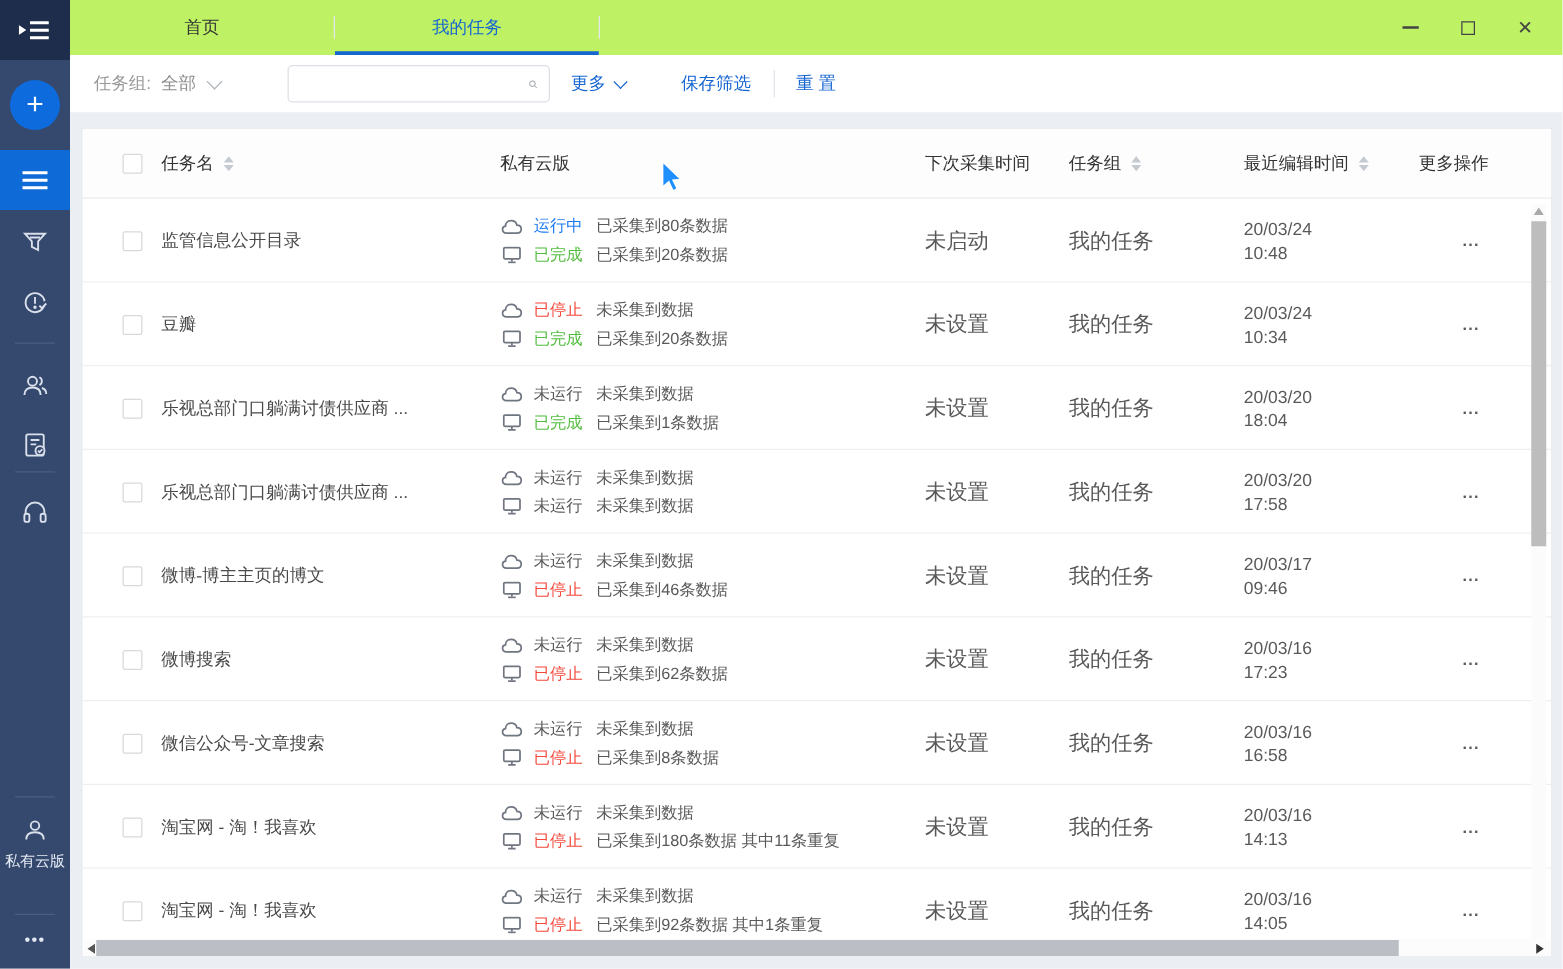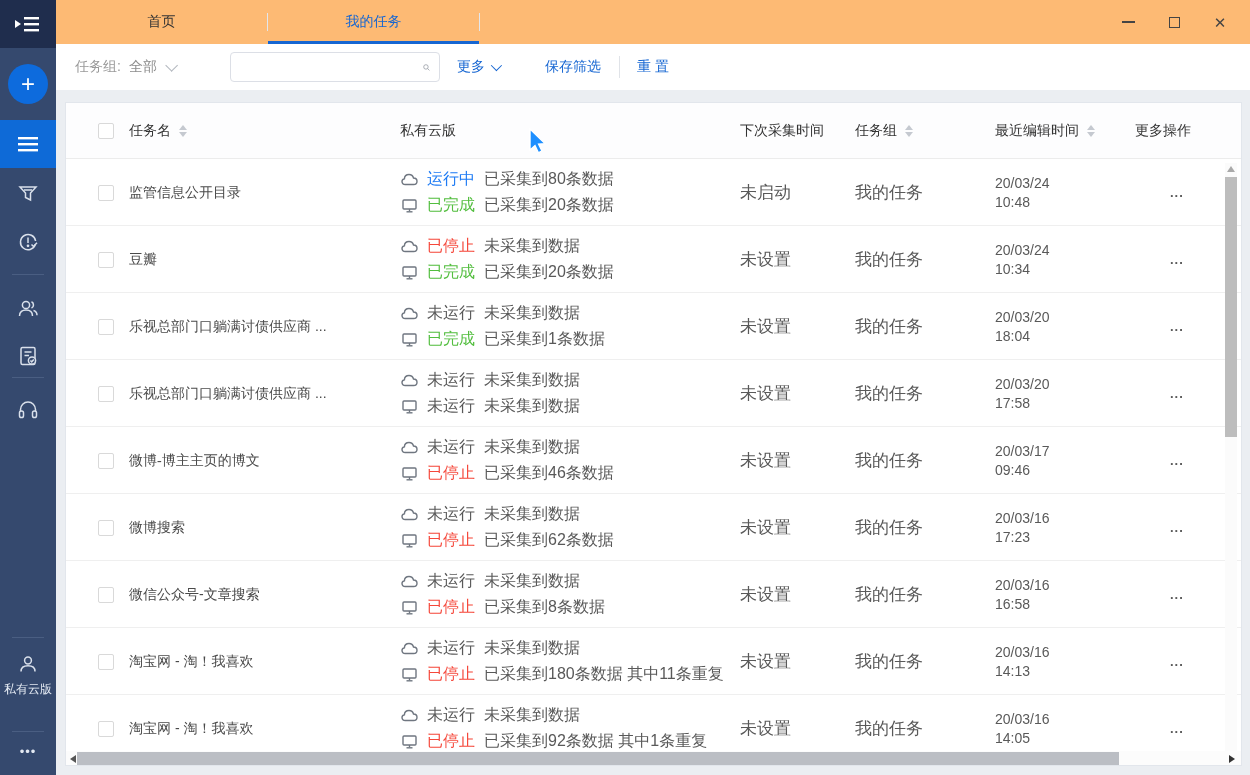--- a/index.html
+++ b/index.html
@@ -14,21 +14,21 @@
   .side-item.active { background:#0E6AD7; }
   .side-divider { position:absolute; left:12px; width:32px; height:1px; background:#4A5E82; }
   .side-label { position:absolute; left:0; width:56px; text-align:center; color:#E3E9F2; font-size:12px; }
   .side-dots { position:absolute; left:0; width:56px; text-align:center; color:#E3E9F2; font-size:13px; letter-spacing:1px; cursor:pointer; }
   .sicon { display:block; }
 
   
   .main { position:absolute; left:56px; top:0; width:1194px; height:775px; }
 
   
-  .topbar { position:absolute; left:0; top:0; width:1194px; height:44px; background:#fdba74; display:flex; }
+  .topbar { position:absolute; left:0; top:0; width:1194px; height:44px; background:#bef264; display:flex; }
   .tab { width:211px; height:44px; display:flex; align-items:center; justify-content:center; font-size:14px; color:#333; cursor:pointer; position:relative; }
   .tab.active { color:#1666D2; }
   .tab.active::after { content:""; position:absolute; left:0; bottom:0; width:100%; height:3px; background:#1666D2; }
   .tab-sep { width:1px; height:18px; background:#E3E6EB; align-self:center; }
   .win-controls { position:absolute; right:22px; top:0; height:44px; display:flex; align-items:center; gap:30px; }
   .win-btn { width:16px; height:16px; display:flex; align-items:center; justify-content:center; cursor:pointer; }
   .ico-min { width:13px; height:2px; background:#444; }
   .ico-max { width:11px; height:11px; border:1.5px solid #444; }
   .ico-close { font-size:15px; color:#444; line-height:1; }
 
@@ -70,21 +70,21 @@
   .checkbox { width:16px; height:16px; border:1px solid #D9D9D9; border-radius:2px; background:#fff; cursor:pointer; }
   .sort-icon { margin-left:8px; display:flex; flex-direction:column; gap:2px; cursor:pointer; }
   .sort-icon i { width:0; height:0; border-left:4px solid transparent; border-right:4px solid transparent; display:block; }
   .sort-up { border-bottom:5px solid #C5C9D0; }
   .sort-down { border-top:5px solid #C5C9D0; }
 
   .rows { position:absolute; left:0; top:56px; width:1175px; height:608px; }
   .trow { position:absolute; left:0; width:1175px; height:67px; border-bottom:1px solid #EFEFEF; }
   .task-name { color:#4A4A4A; font-size:14px; }
   .status-block { flex-direction:column; align-items:flex-start !important; justify-content:center; gap:5px; }
-  .status-line { display:flex; align-items:center; font-size:16px; }
+  .status-line { display:flex; align-items:center; font-size:13px; }
   .status-line .st-icon { width:18px; display:flex; justify-content:center; }
   .st-text { margin-left:9px; min-width:41px; }
   .st-info { margin-left:9px; color:#595959; }
   .plain-text { color:#595959; font-size:17px; }
   .date-block { flex-direction:column; align-items:flex-start !important; justify-content:center; gap:3px; color:#595959; font-size:14px; }
   .more-dots { color:#595959; font-weight:bold; letter-spacing:1px; font-size:13px; cursor:pointer; }
 
   
   .vscroll { position:absolute; right:4px; top:60px; width:12px; height:588px; background:#FBFBFB; }
   .vs-up { position:absolute; top:3px; left:2px; width:0; height:0; border-left:4px solid transparent; border-right:4px solid transparent; border-bottom:6px solid #A9A9A9; cursor:pointer; }

